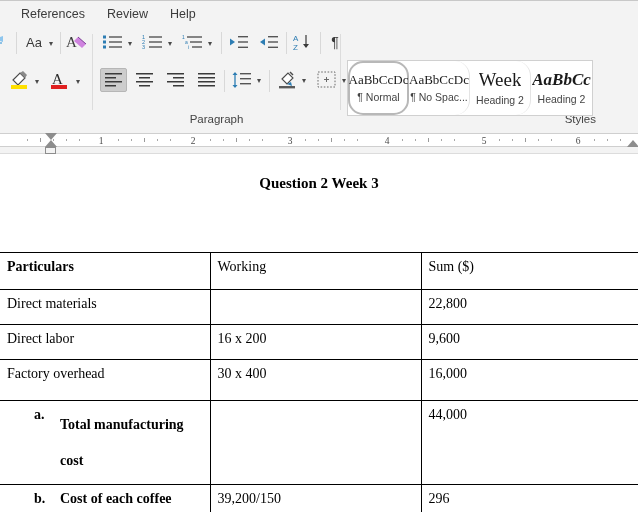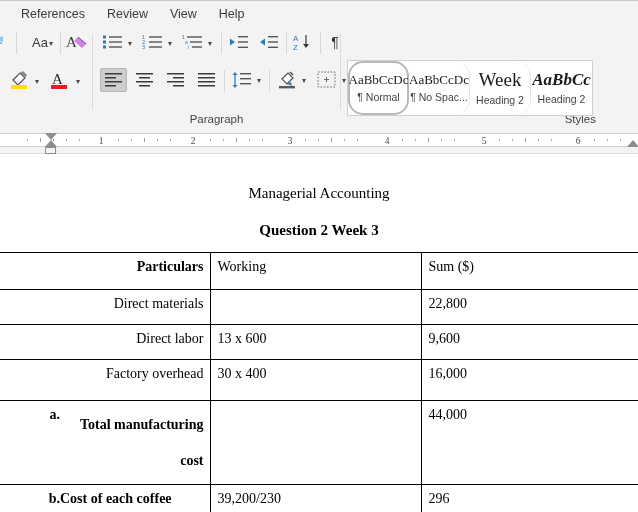--- a/index.html
+++ b/index.html
@@ -130,58 +130,57 @@
   table.acct {
     position: absolute; left: 0; top: 97px; width: 638px;
     border-collapse: collapse; table-layout: fixed;
     font-family: "Liberation Serif", serif; font-size: 14px; color: #000;
   }
   table.acct td {
     border: 1px solid #000;
     vertical-align: top;
     padding: 6px 6px 6px 7px;
   }
-  table.acct td.c1 { width: 210px; border-left: none; text-align: right; }
+  table.acct td.c1 { width: 210px; border-left: none; }
   table.acct td.c2 { width: 211px; }
   table.acct td.c3 { width: 217px; border-right: none; }
   .b { font-weight: bold; }
   .listcell {
     display: flex; font-weight: bold; padding-left: 34px;
   }
   .listmark { width: 26px; flex: 0 0 26px; font-weight: bold; }
   .listtext { font-weight: bold; line-height: 2.55; }
 </style>
 </head>
 <body>
 
 <div id="app">
 
   <div class="ribbon">
 
     <div class="tabbar">
       <div class="tab">References</div>
       <div class="tab">Review</div>
-      <div class="tab">View</div>
       <div class="tab">Help</div>
     </div>
 
     <div class="ribbon-body">
 
       <div class="grp" style="left:0; width:92px;">
 
         <div class="icobtn" style="left:-8px; top:4px; width:20px; height:20px;">
           <svg width="18" height="18" viewBox="0 0 18 18" aria-hidden="true">
             <path d="M1 6 L10 3 L10 9 Z" fill="#8ec6ee"></path>
             <path d="M2 10 L9 10" stroke="#6ab0e0" stroke-width="1.4"></path>
           </svg>
         </div>
 
         <div class="vsep" style="left:16px; top:4px; height:22px;"></div>
 
-        <div class="icobtn" style="left:20px; top:3px; width:28px; height:22px;justify-content:flex-end;">
+        <div class="icobtn" style="left:20px; top:3px; width:28px; height:22px;">
           <span style="font-size:13px; color:#3a3a3a; font-family:'Liberation Sans',sans-serif;">Aa</span>
         </div>
         <span class="caret" style="left:49px; top:11px;">▾</span>
 
         <div class="vsep" style="left:60px; top:4px; height:22px;"></div>
 
         <div class="icobtn" style="left:64px; top:3px; width:26px; height:22px;">
           <svg width="24" height="20" viewBox="0 0 24 20" aria-hidden="true">
             <text x="1" y="15" font-family="Liberation Serif, serif" font-size="15" fill="#3a3a3a">A</text>
             <path d="M13 5 L21 12 L17 16 L9 9 Z" fill="#c86edb" opacity="0.85"></path>
@@ -443,40 +442,39 @@
     <div class="rdot" style="left:620px;"></div>
 
     <div class="ind-top" style="left:45px; top:5px;"></div>
     <div class="ind-bot" style="left:45px; top:12px;"></div>
     <div class="ind-box" style="left:45px; top:19px;"></div>
     <div class="ind-bot" style="left:627px; top:12px;"></div>
   </div>
 
   <div class="doc">
 
-    <div class="doc-title">Managerial Accounting</div>
     <div class="doc-sub">Question 2 Week 3</div>
 
     <table class="acct">
       <tbody>
         <tr>
           <td class="c1" style="height:37px;"><span class="b">Particulars</span></td>
           <td class="c2"><span>Working</span></td>
           <td class="c3"><span>Sum ($)</span></td>
         </tr>
 
         <tr>
           <td class="c1" style="height:35px;"><span>Direct materials</span></td>
           <td class="c2"><span></span></td>
           <td class="c3"><span>22,800</span></td>
         </tr>
 
         <tr>
           <td class="c1" style="height:35px;"><span>Direct labor</span></td>
-          <td class="c2"><span>13 x 600</span></td>
+          <td class="c2"><span>16 x 200</span></td>
           <td class="c3"><span>9,600</span></td>
         </tr>
 
         <tr>
           <td class="c1" style="height:41px;"><span>Factory overhead</span></td>
           <td class="c2"><span>30 x 400</span></td>
           <td class="c3"><span>16,000</span></td>
         </tr>
 
         <tr>
@@ -490,20 +488,20 @@
           <td class="c3"><span>44,000</span></td>
         </tr>
 
         <tr>
           <td class="c1" style="height:40px; padding-left:0;">
             <div class="listcell" style="align-items:baseline;">
               <span class="listmark">b.</span>
               <span class="b">Cost of each coffee</span>
             </div>
           </td>
-          <td class="c2"><span>39,200/230</span></td>
+          <td class="c2"><span>39,200/150</span></td>
           <td class="c3"><span>296</span></td>
         </tr>
       </tbody>
     </table>
   </div>
 
 </div>
 
 </body></html>

